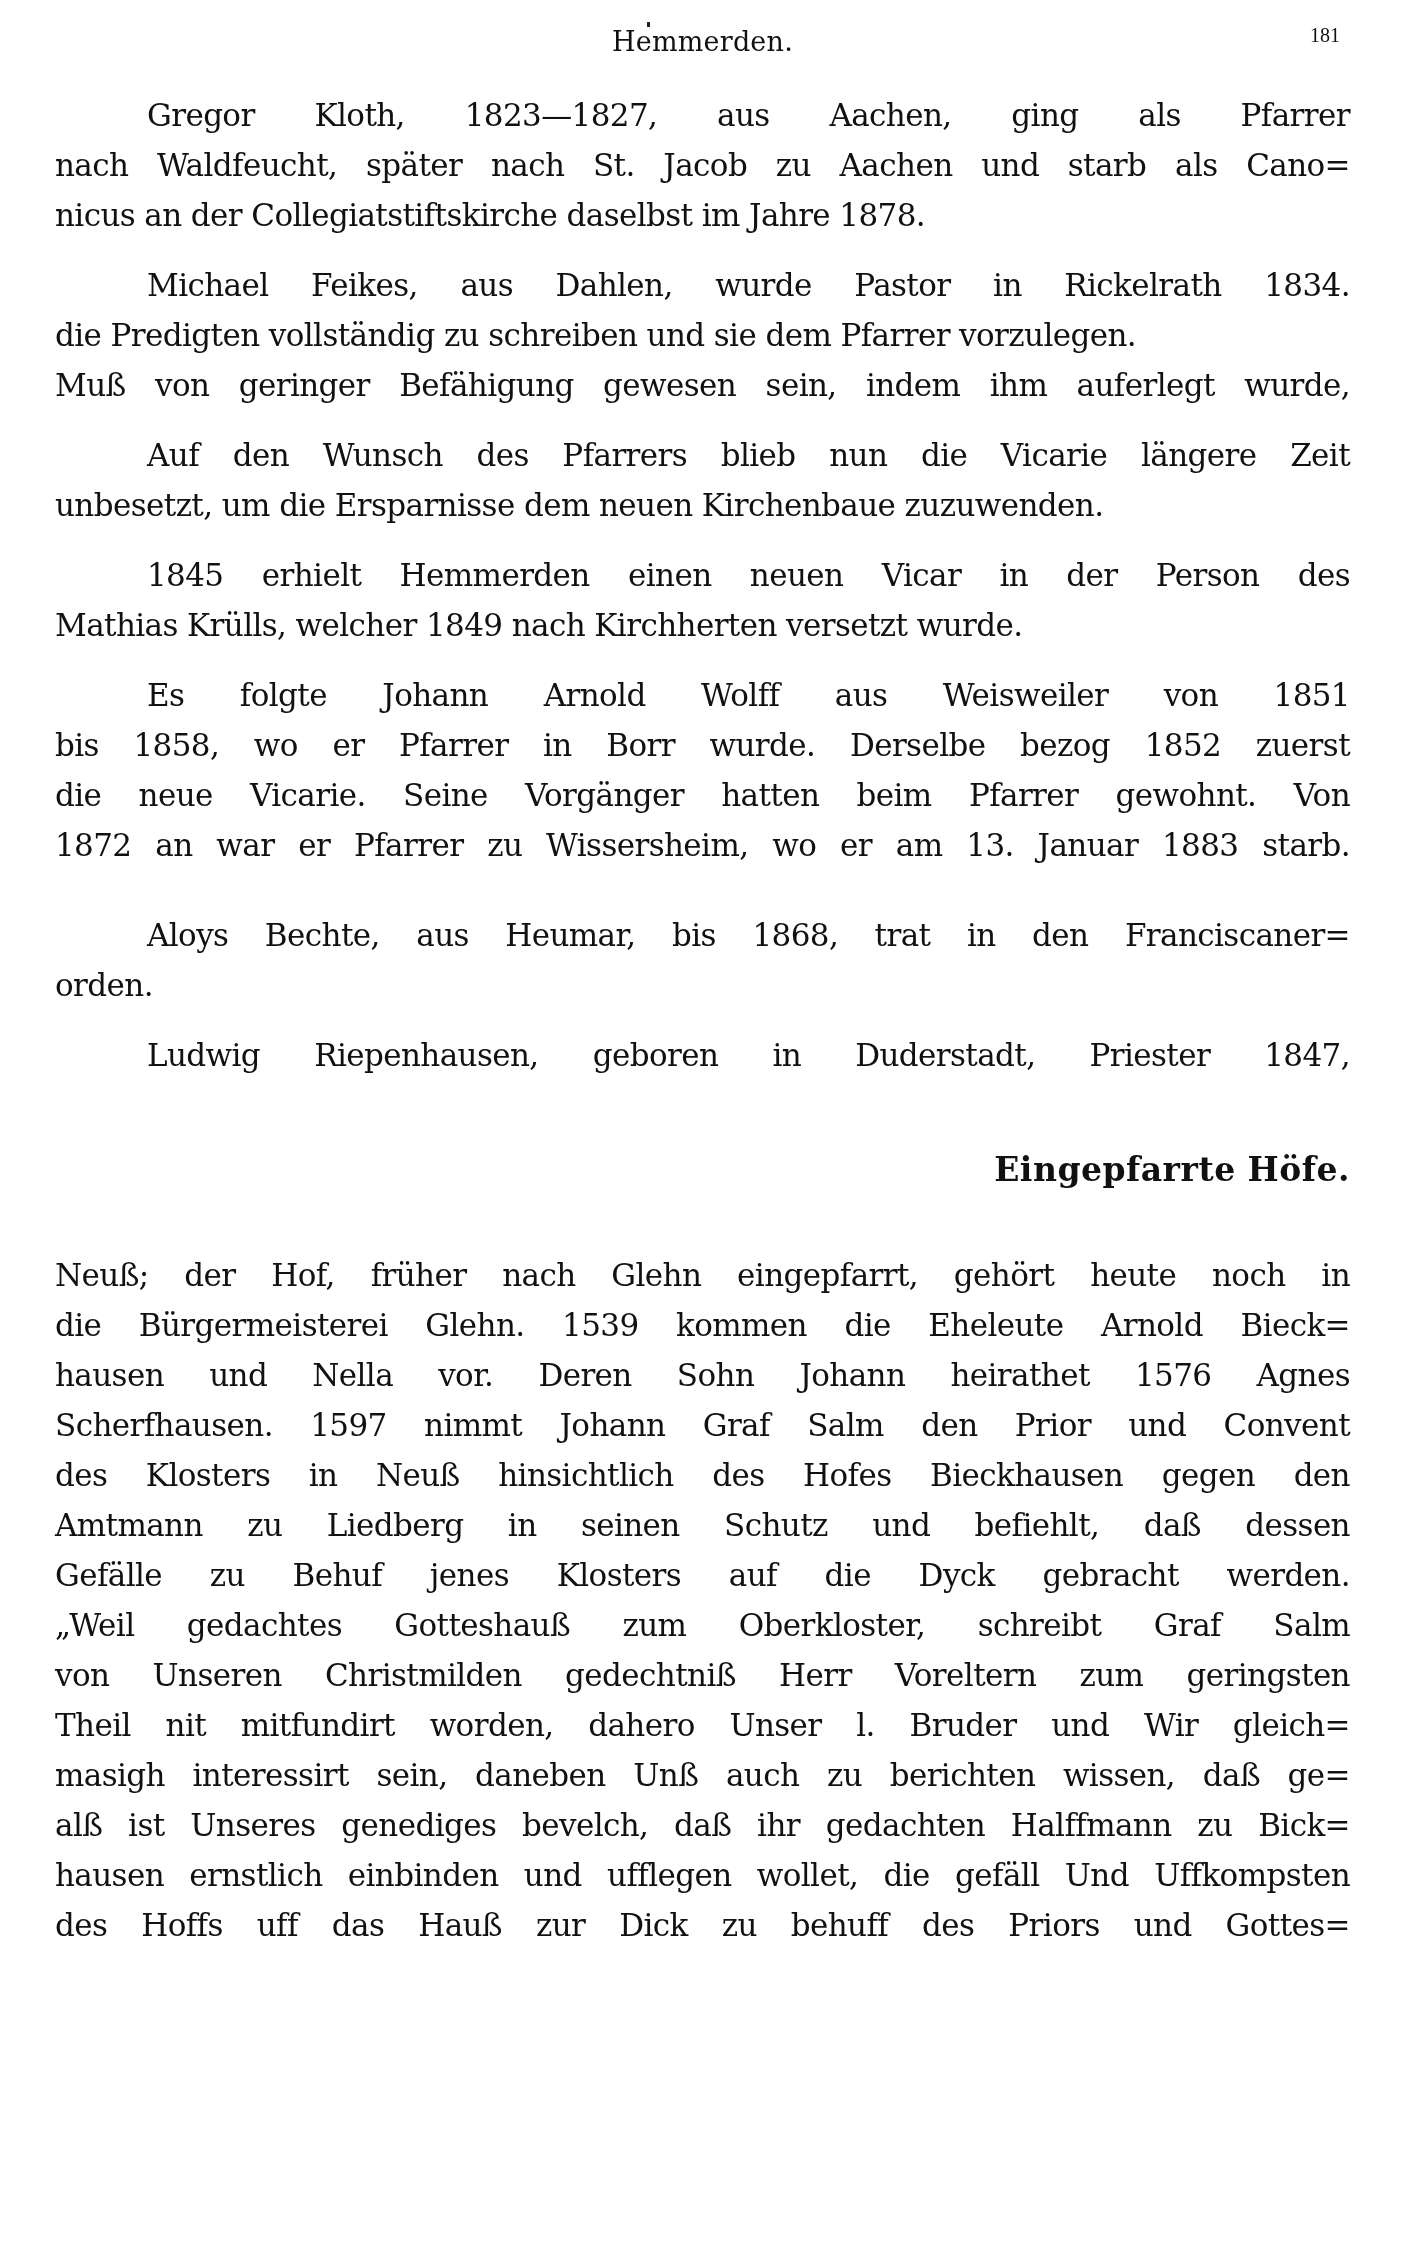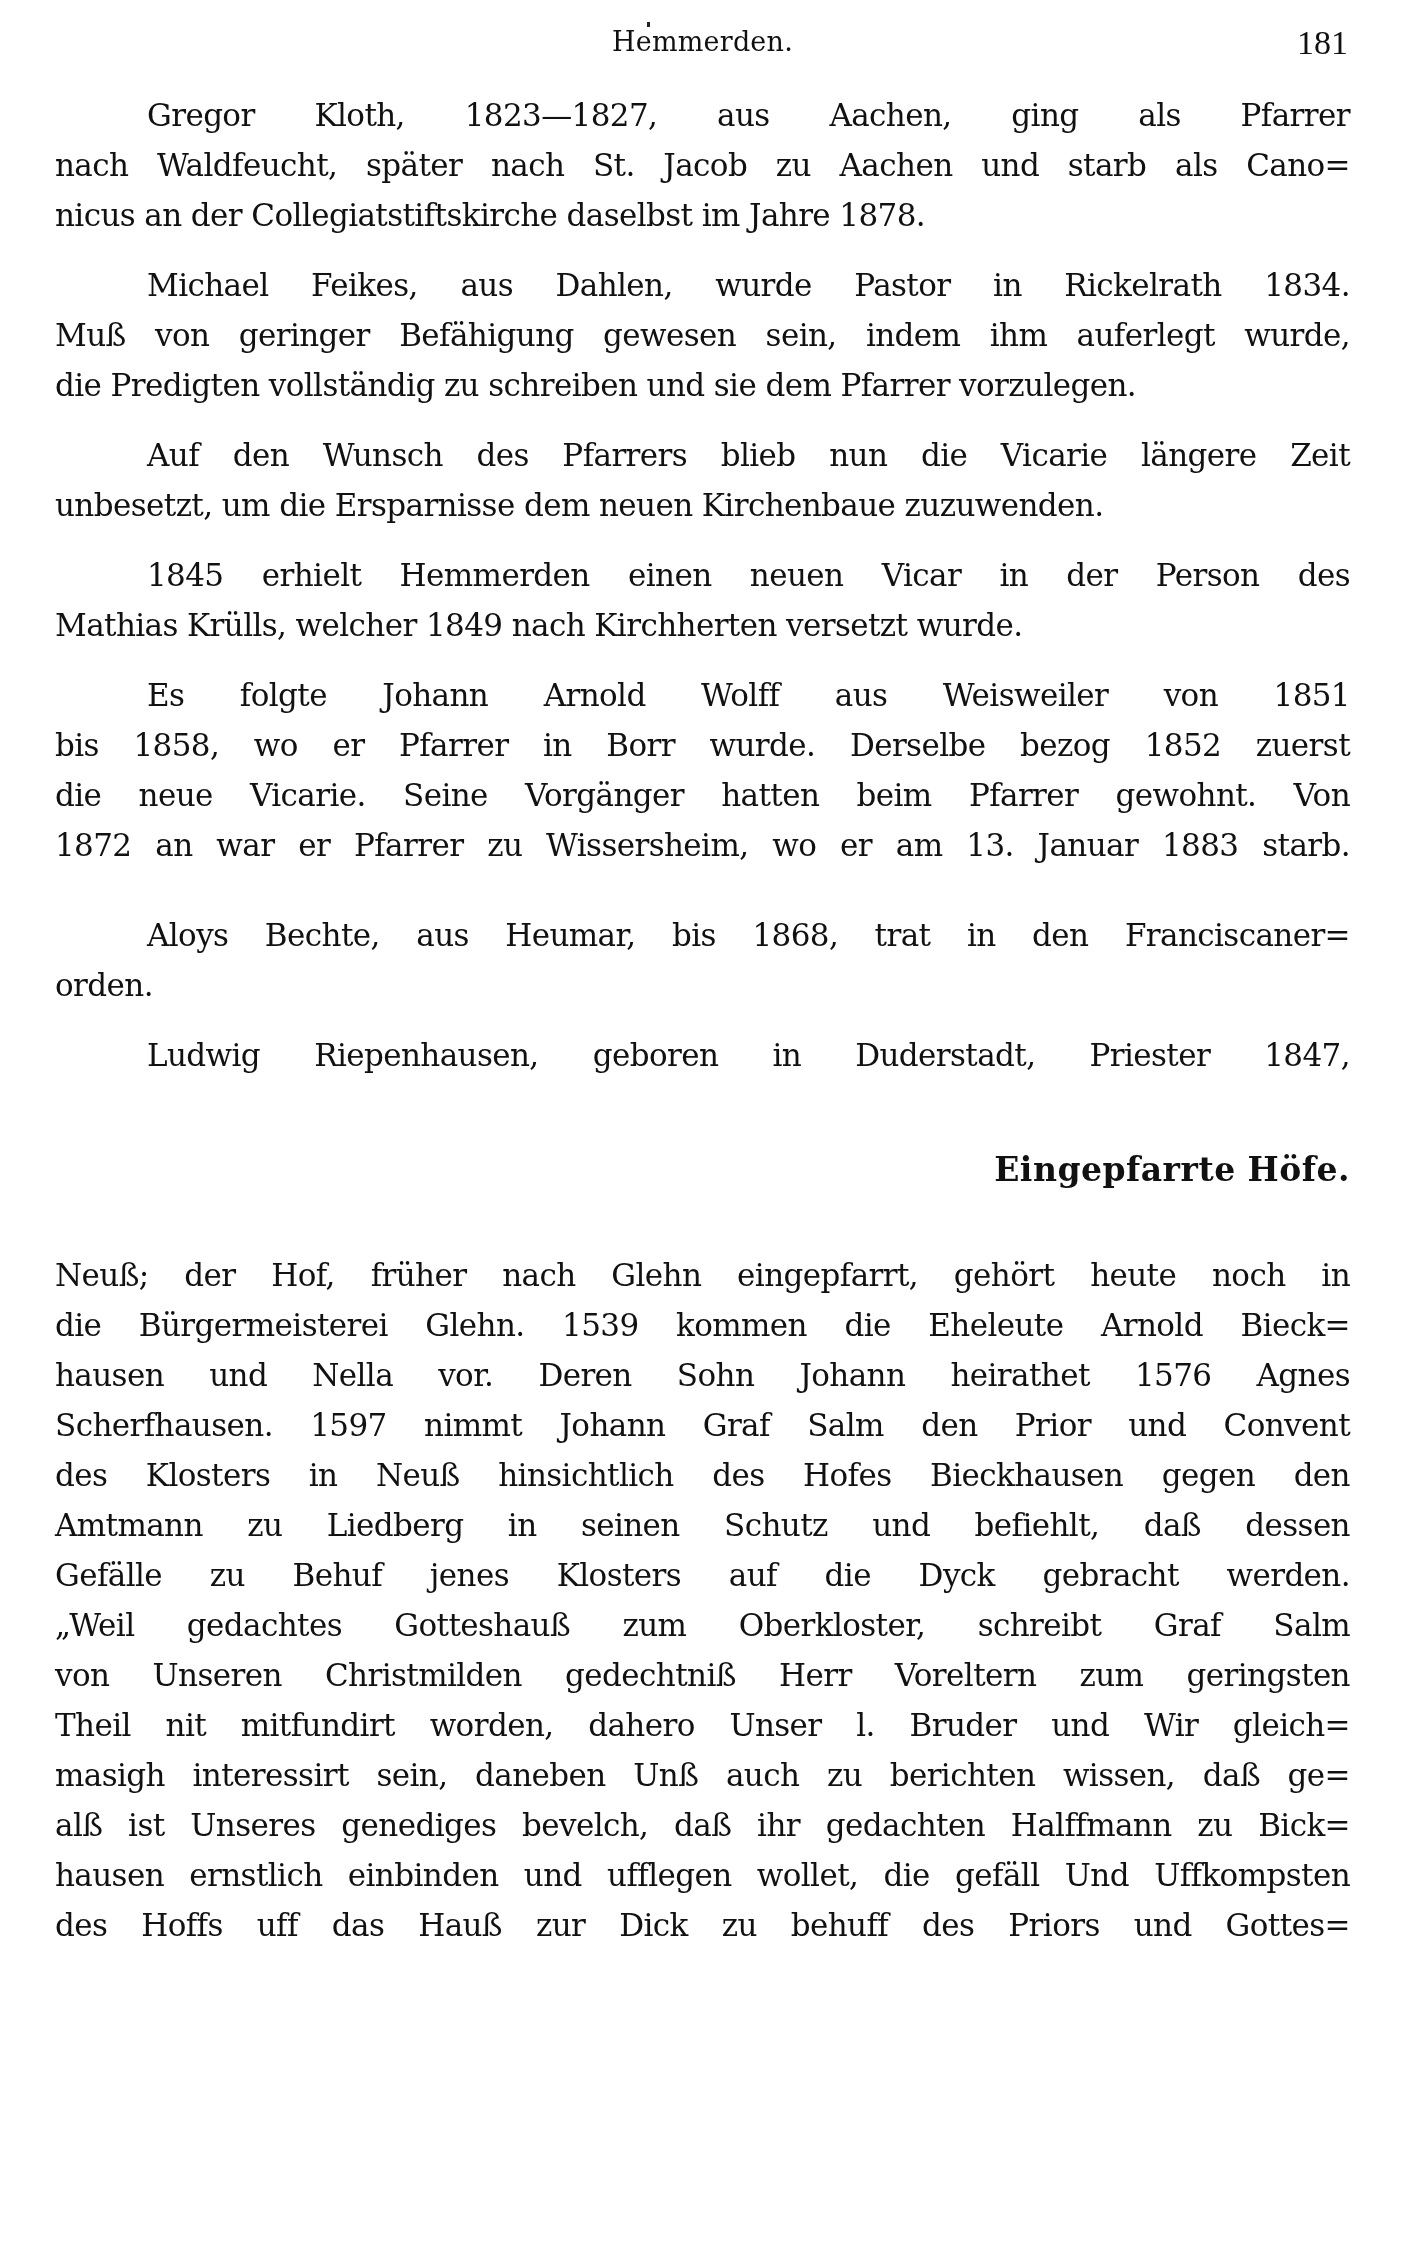--- a/index.html
+++ b/index.html
@@ -2,21 +2,21 @@
 <html><head>
 <meta charset="utf-8">
 <style>
   html, body { margin: 0; padding: 0; background: #ffffff; }
   body { width: 1406px; height: 2246px; position: relative; overflow: hidden;
          font-family: "DejaVu Serif", "Liberation Serif", serif; color: #111; }
   .page { position: absolute; left: 55px; top: 0; width: 1295px; }
   .running-head { position: absolute; top: 18px; left: 0; width: 1295px; height: 40px; }
   .running-title { position: absolute; left: 0; width: 100%; text-align: center; top: 8px;
                    font-size: 27px; letter-spacing: 0.2px; }
-  .page-number { position: absolute; right: 2px; top: 6px; font-size: 34px; font-family: "Liberation Serif", serif; }
+  .page-number { position: absolute; right: 10px; top: 6px; font-size: 20px; font-family: "Liberation Serif", serif; }
   .stray-mark { position: absolute; left: 592px; top: 4px; width: 3px; height: 5px; background:#222; }
   .body-text { position: absolute; top: 90px; left: 0; width: 1295px; }
   .line { height: 50px; line-height: 50px; font-size: 31px; white-space: nowrap;
           text-align: justify; text-align-last: justify; letter-spacing: -0.6px; }
   .line.last { text-align-last: left; }
   .line.indent { padding-left: 92px; }
   .para-gap { height: 20px; }
   .section-heading { text-align: right; font-size: 33px; font-weight: bold; height: 60px; line-height: 60px;
                      margin-top: 60px; margin-bottom: 50px; letter-spacing: 0.5px; }
 </style>
@@ -34,22 +34,22 @@
 
     <div>
       <div class="line indent">Gregor Kloth, 1823—1827, aus Aachen, ging als Pfarrer</div>
       <div class="line">nach Waldfeucht, später nach St. Jacob zu Aachen und starb als Cano=</div>
       <div class="line last">nicus an der Collegiatstiftskirche daselbst im Jahre 1878.</div>
     </div>
     <div class="para-gap"></div>
 
     <div>
       <div class="line indent">Michael Feikes, aus Dahlen, wurde Pastor in Rickelrath 1834.</div>
+      <div class="line last">die Predigten vollständig zu schreiben und sie dem Pfarrer vorzulegen.</div>
       <div class="line">Muß von geringer Befähigung gewesen sein, indem ihm auferlegt wurde,</div>
-      <div class="line last">die Predigten vollständig zu schreiben und sie dem Pfarrer vorzulegen.</div>
     </div>
     <div class="para-gap"></div>
 
     <div>
       <div class="line indent">Auf den Wunsch des Pfarrers blieb nun die Vicarie längere Zeit</div>
       <div class="line last">unbesetzt, um die Ersparnisse dem neuen Kirchenbaue zuzuwenden.</div>
     </div>
     <div class="para-gap"></div>
 
     <div>

